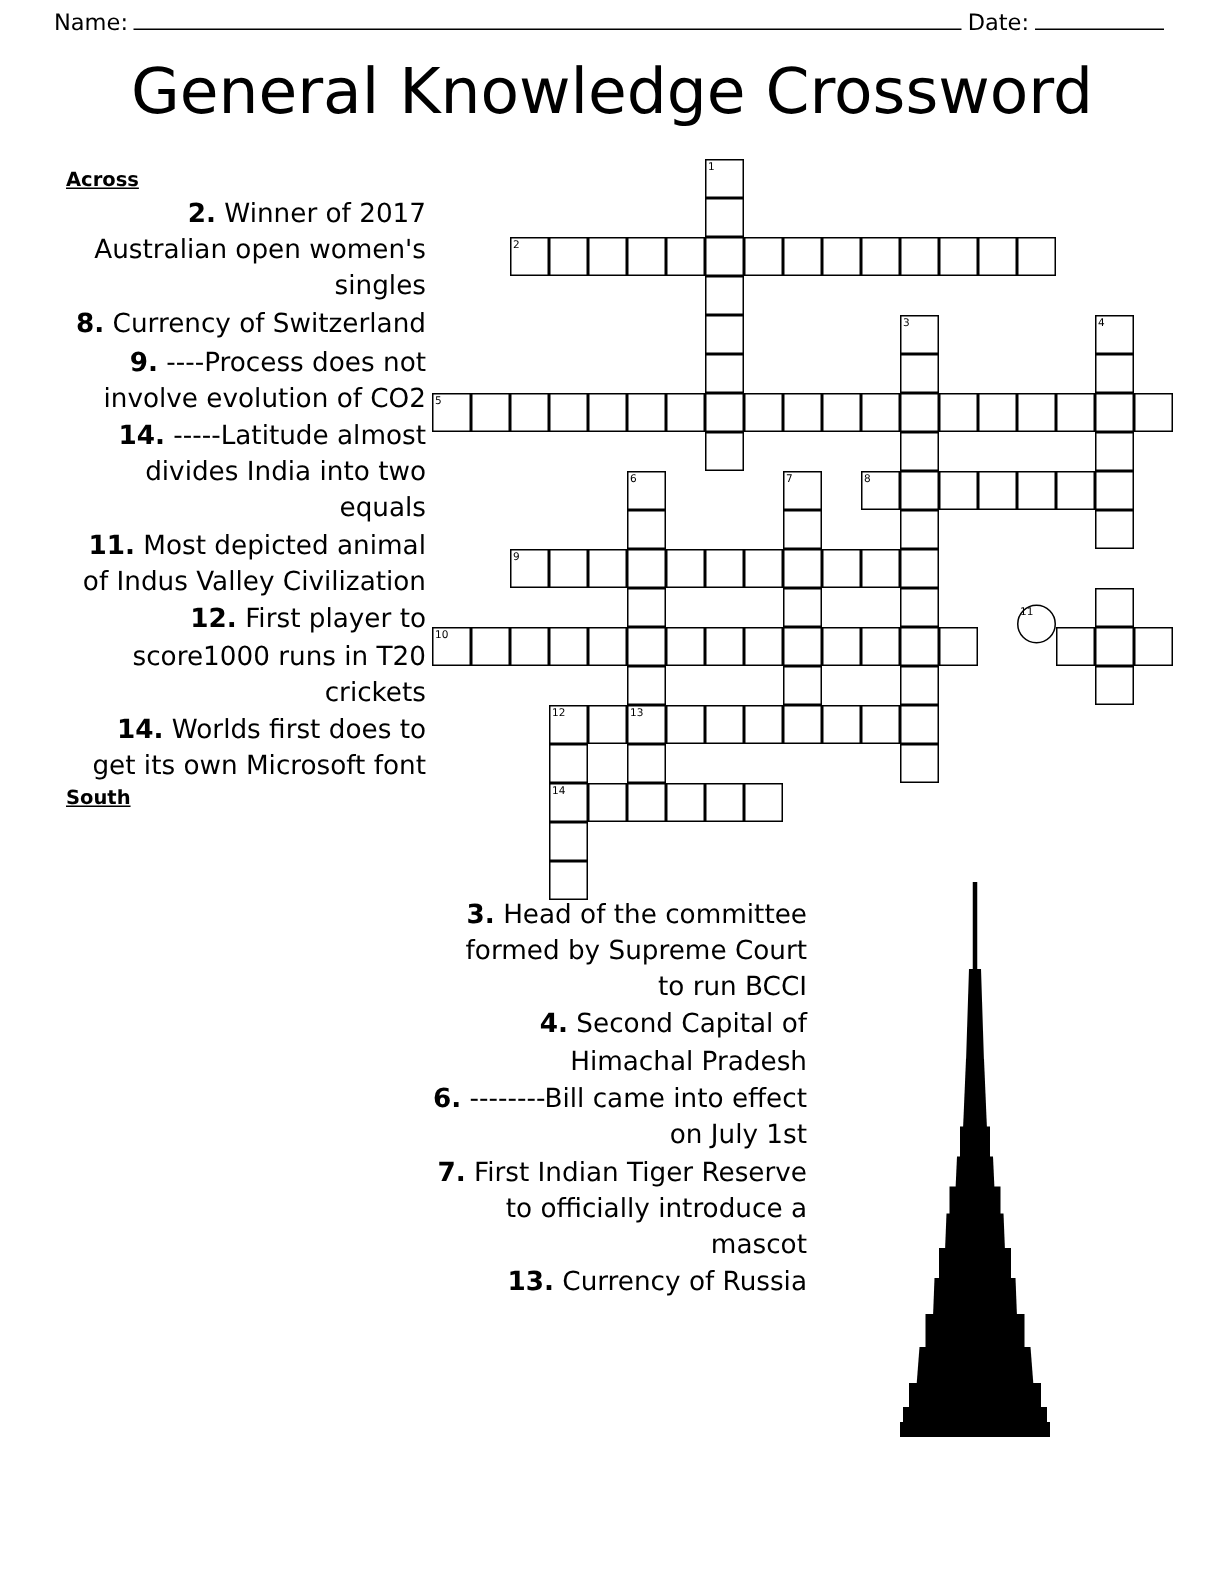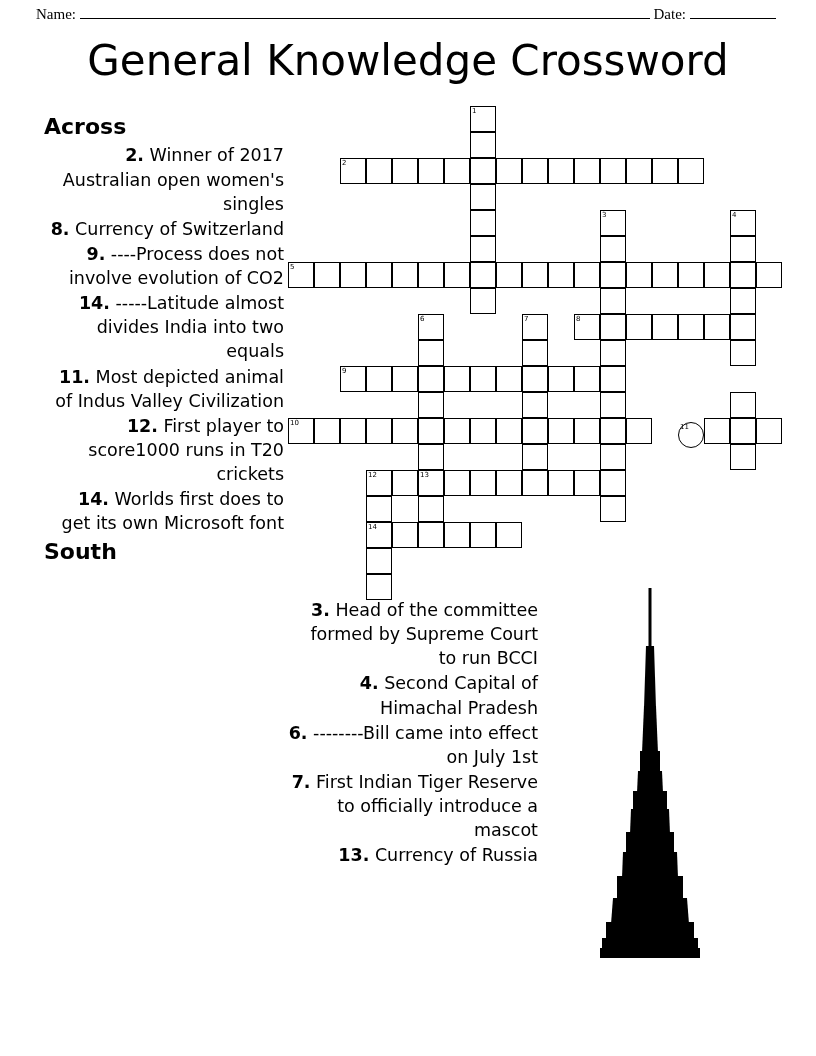--- a/index.html
+++ b/index.html
@@ -19,21 +19,21 @@
   
   .header-line {
     position: absolute;
     top: 6px;
     left: 36px;
     right: 36px;
     display: flex;
     align-items: baseline;
     font-size: 15px;
   }
-  .header-label { white-space: nowrap; font-family: Liberation Serif, serif; }
+  .header-label { white-space: nowrap; }
   .header-rule {
     border-bottom: 1px solid #000;
     flex: 1 1 auto;
     margin: 0 4px 3px 4px;
     height: 0;
   }
   .rule-date { flex: 0 0 86px; }
 
   
   .title {
@@ -59,21 +59,22 @@
   .clue-col-2 {
     position: absolute;
     left: 288px;
     top: 598px;
     width: 250px;
     font-size: 17.5px;
     line-height: 1.38;
   }
   .section-head {
     font-weight: bold;
-    font-size: 22px;
+    text-decoration: underline;
+    font-size: 13px;
     margin-bottom: 1px;
   }
   .clue {
     margin-bottom: 1px;
     text-align: right;
   }
   .clue b { font-weight: bold; }
 
   
   #grid-layer {
@@ -246,21 +247,21 @@
     <div class="cell" style="left: 104px; top: 312px;"></div>
     <div class="cell" style="left: 130px; top: 312px;"></div>
     <div class="cell" style="left: 156px; top: 312px;"></div>
     <div class="cell" style="left: 182px; top: 312px;"></div>
     <div class="cell" style="left: 208px; top: 312px;"></div>
     <div class="cell" style="left: 234px; top: 312px;"></div>
     <div class="cell" style="left: 260px; top: 312px;"></div>
     <div class="cell" style="left: 286px; top: 312px;"></div>
     <div class="cell" style="left: 312px; top: 312px;"></div>
     <div class="cell" style="left: 338px; top: 312px;"></div>
-    <div class="cell" style="left: 390px; top: 316px; border-radius: 13px;">
+    <div class="cell" style="left: 390px; top: 297px; border-radius: 13px;">
       <span class="num">11</span>
     </div>
     <div class="cell" style="left: 416px; top: 312px;"></div>
     <div class="cell" style="left: 442px; top: 312px;"></div>
     <div class="cell" style="left: 468px; top: 312px;"></div>
     <div class="cell" style="left: 130px; top: 338px;"></div>
     <div class="cell" style="left: 234px; top: 338px;"></div>
     <div class="cell" style="left: 312px; top: 338px;"></div>
     <div class="cell" style="left: 442px; top: 338px;"></div>
     <div class="cell" style="left: 78px; top: 364px;">

